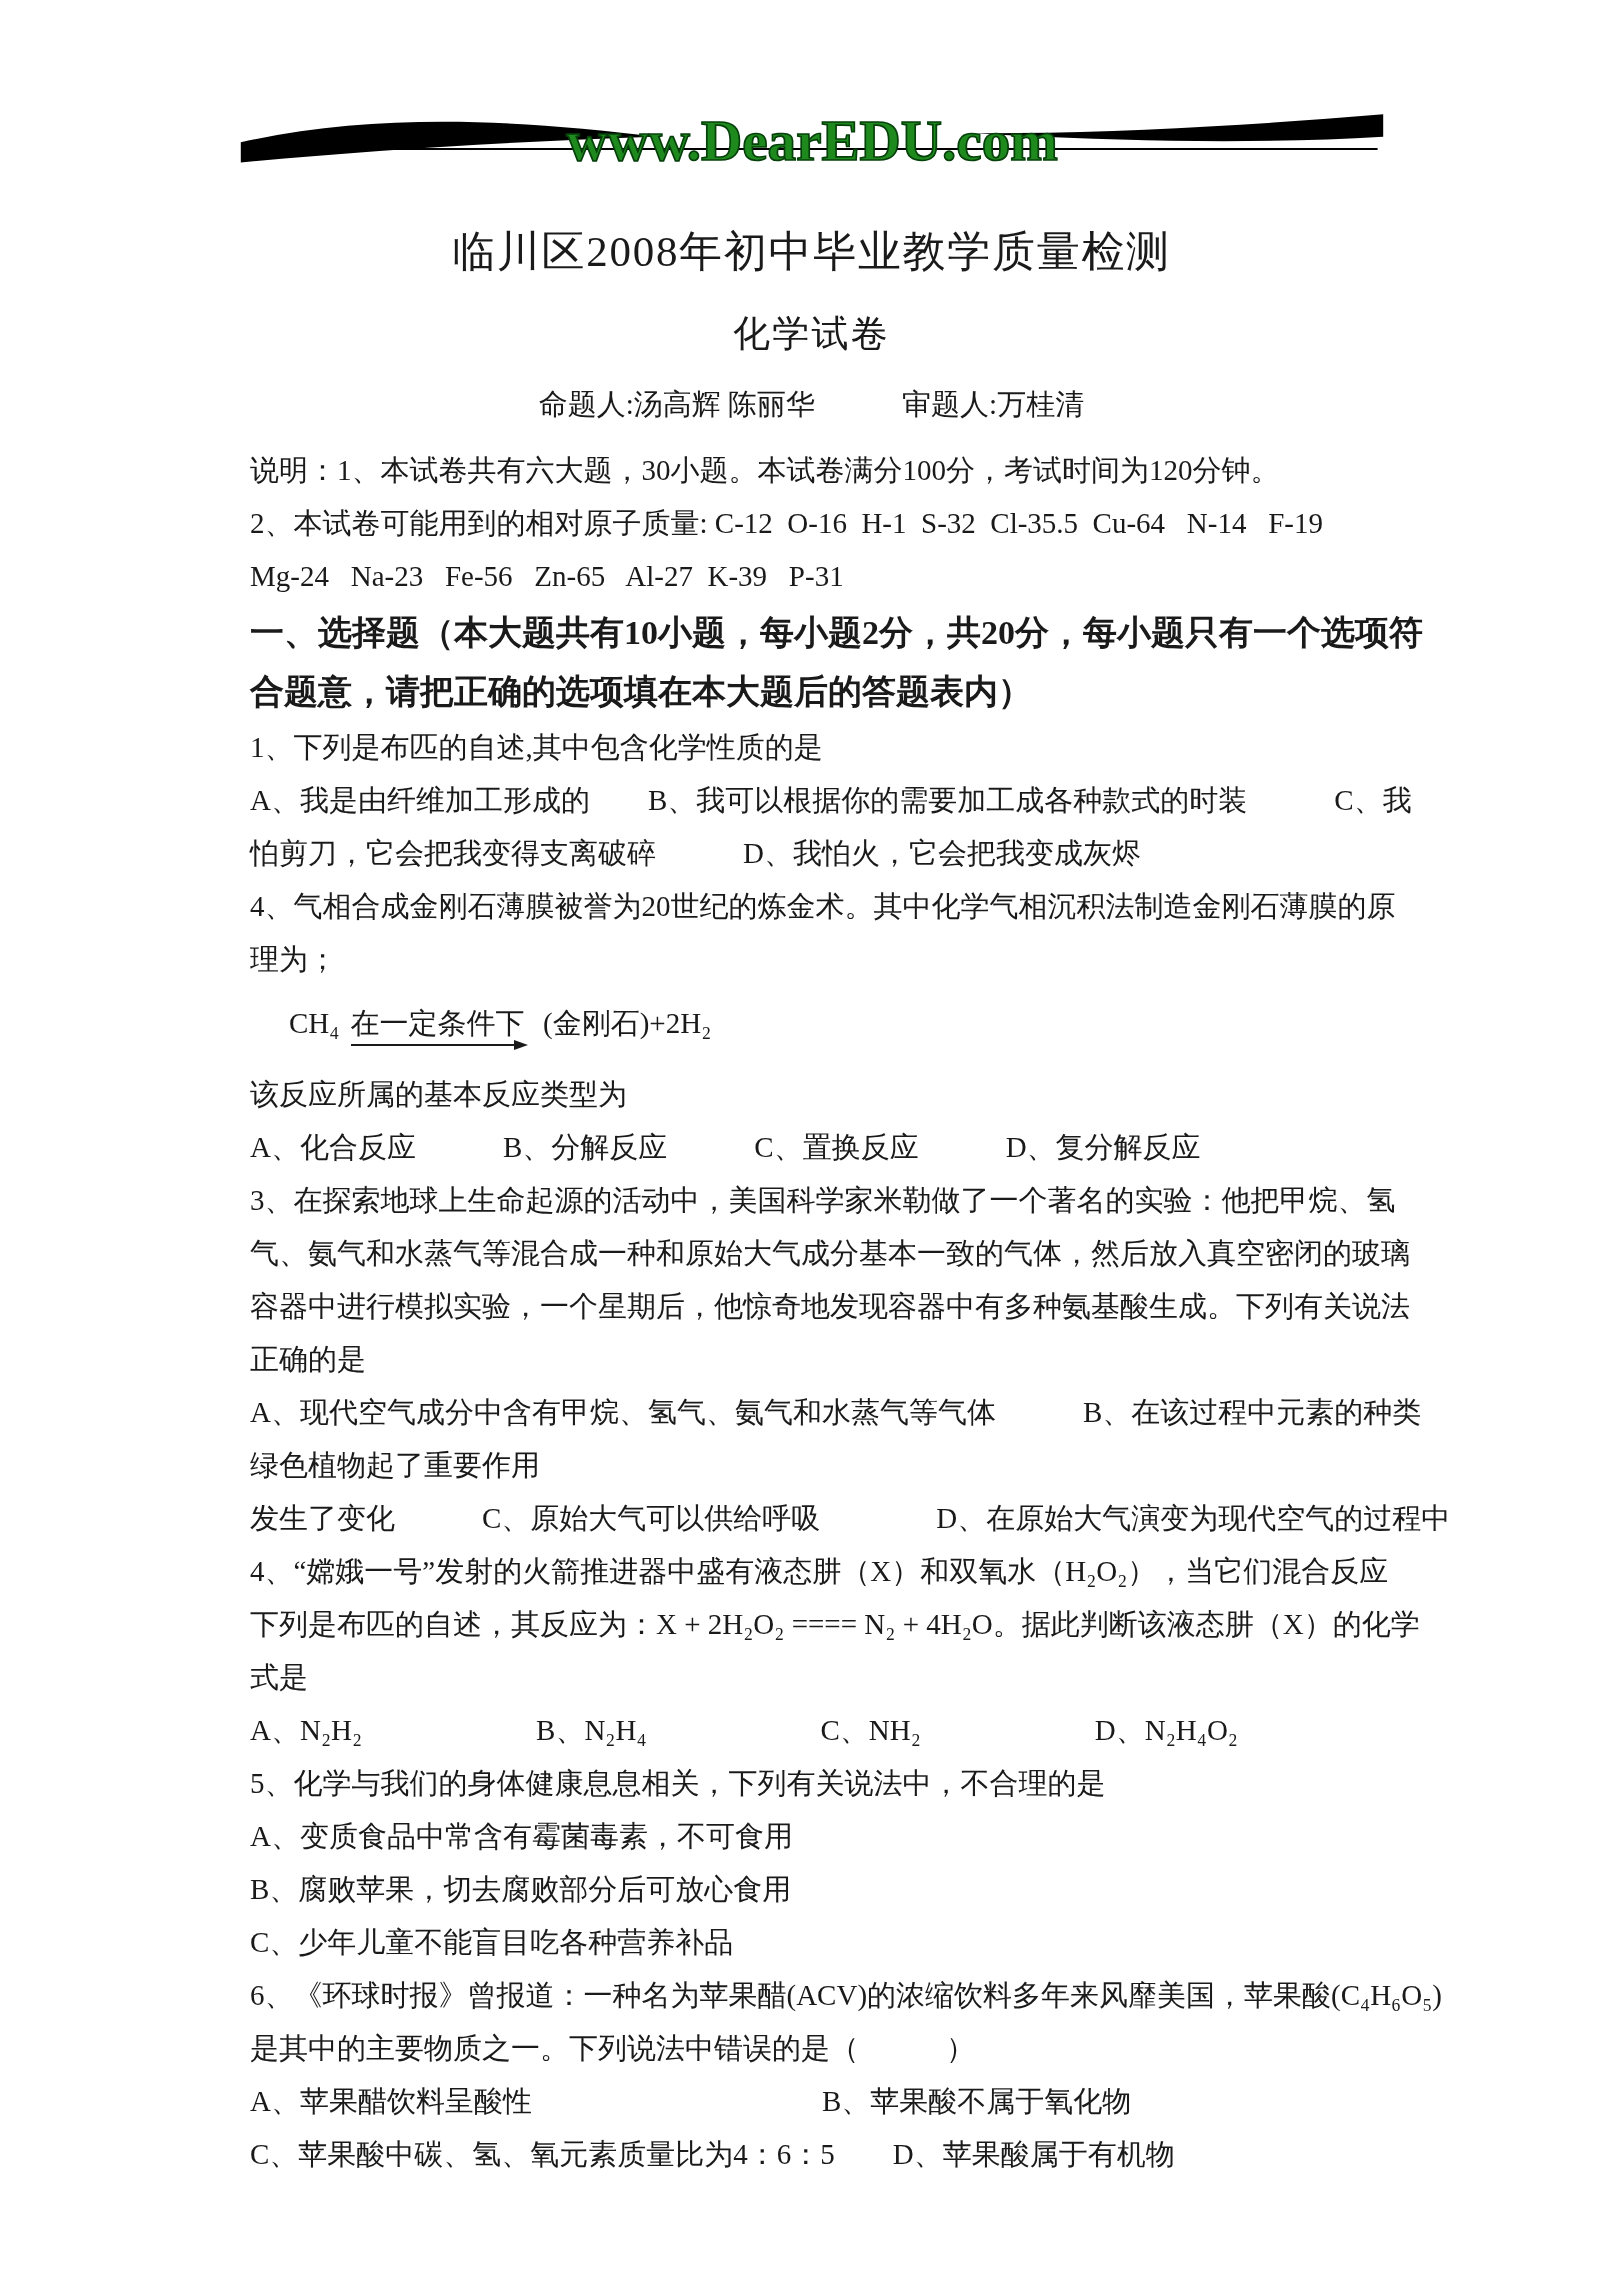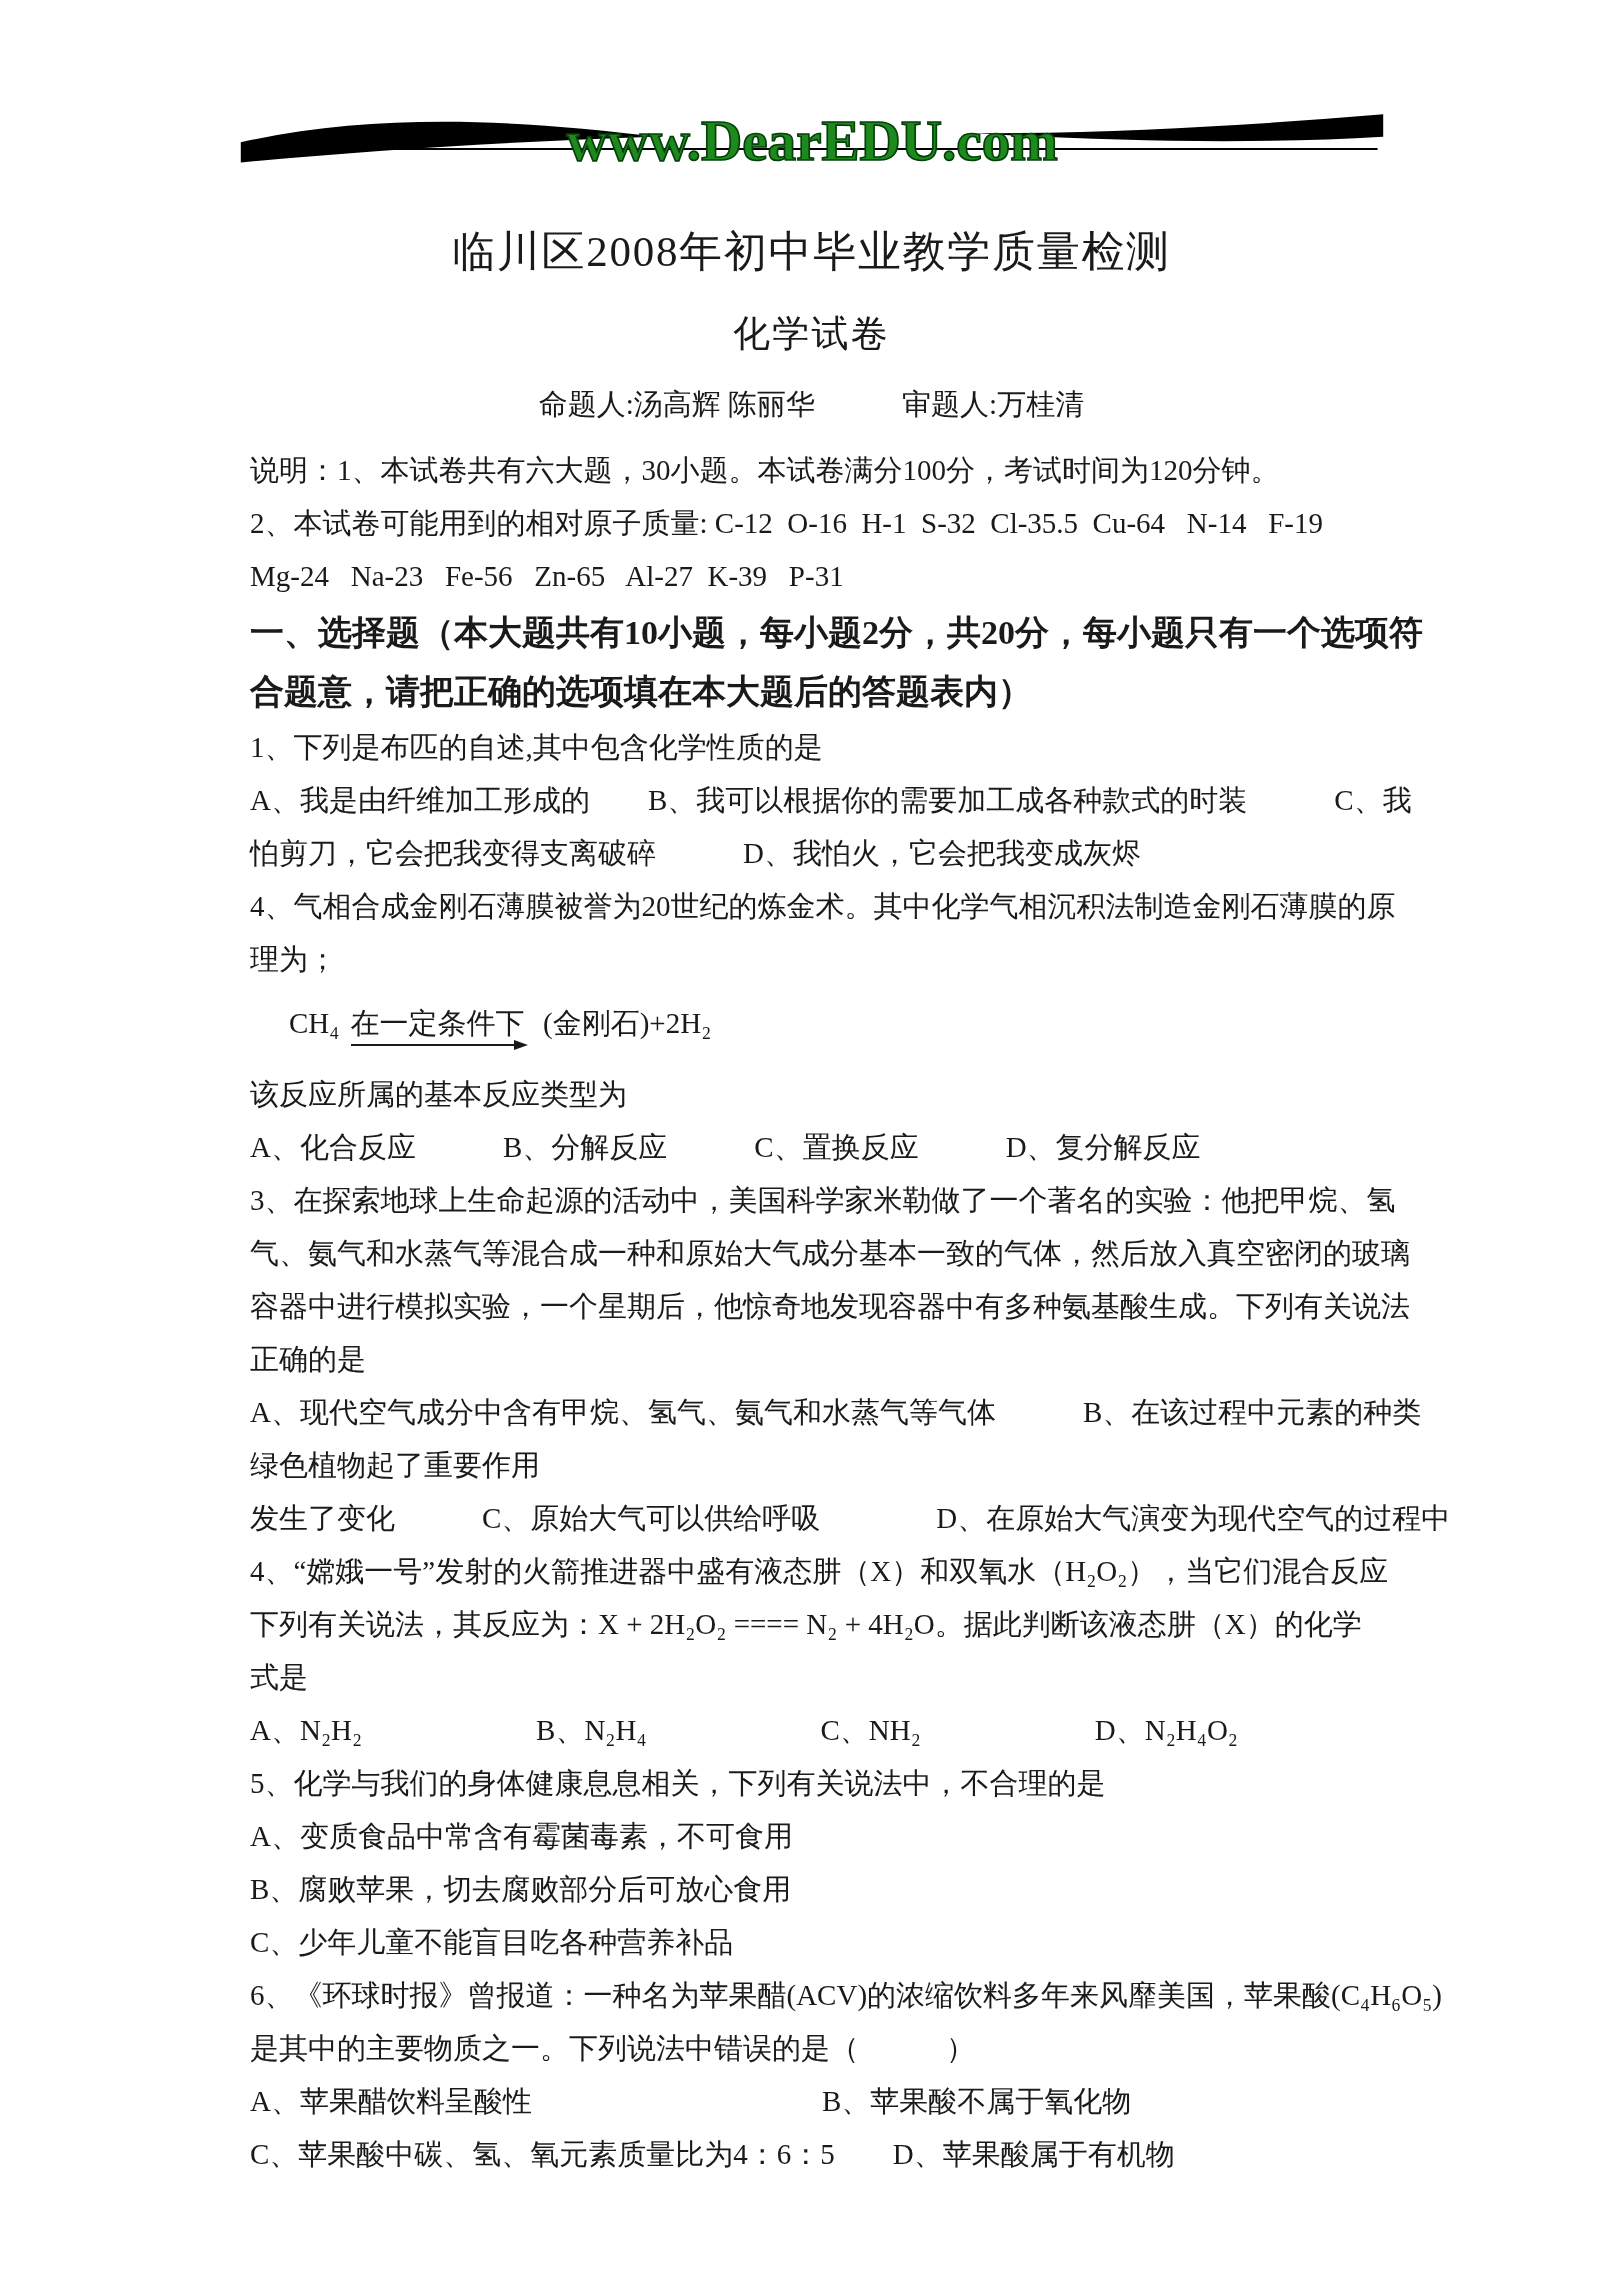--- a/index.html
+++ b/index.html
@@ -89,21 +89,21 @@
       <div class="line normal">该反应所属的基本反应类型为</div>
       <div class="line normal">A、化合反应　　　B、分解反应　　　C、置换反应　　　D、复分解反应</div>
       <div class="line normal">3、在探索地球上生命起源的活动中，美国科学家米勒做了一个著名的实验：他把甲烷、氢</div>
       <div class="line normal">气、氨气和水蒸气等混合成一种和原始大气成分基本一致的气体，然后放入真空密闭的玻璃</div>
       <div class="line normal">容器中进行模拟实验，一个星期后，他惊奇地发现容器中有多种氨基酸生成。下列有关说法</div>
       <div class="line normal">正确的是</div>
       <div class="line normal">A、现代空气成分中含有甲烷、氢气、氨气和水蒸气等气体　　　B、在该过程中元素的种类</div>
       <div class="line normal">绿色植物起了重要作用</div>
       <div class="line normal">发生了变化　　　C、原始大气可以供给呼吸　　　　D、在原始大气演变为现代空气的过程中</div>
       <div class="line normal">4、“嫦娥一号”发射的火箭推进器中盛有液态肼（X）和双氧水（H₂O₂），当它们混合反应</div>
-      <div class="line normal">下列有关说法，其反应为：X + 2H₂O₂ ==== N₂ + 4H₂O。据此判断该液态肼（X）的化学</div>
+      <div class="line normal">下列是布匹的自述，其反应为：X + 2H₂O₂ ==== N₂ + 4H₂O。据此判断该液态肼（X）的化学</div>
       <div class="line normal">式是</div>
       <div class="line normal">A、N₂H₂　　　　　　B、N₂H₄　　　　　　C、NH₂　　　　　　D、N₂H₄O₂</div>
       <div class="line normal">5、化学与我们的身体健康息息相关，下列有关说法中，不合理的是</div>
       <div class="line normal">A、变质食品中常含有霉菌毒素，不可食用</div>
       <div class="line normal">B、腐败苹果，切去腐败部分后可放心食用</div>
       <div class="line normal">C、少年儿童不能盲目吃各种营养补品</div>
       <div class="line normal">6、《环球时报》曾报道：一种名为苹果醋(ACV)的浓缩饮料多年来风靡美国，苹果酸(C₄H₆O₅)</div>
       <div class="line normal">是其中的主要物质之一。下列说法中错误的是（　　　）</div>
       <div class="line normal">A、苹果醋饮料呈酸性　　　　　　　　　　B、苹果酸不属于氧化物</div>
       <div class="line normal">C、苹果酸中碳、氢、氧元素质量比为4：6：5　　D、苹果酸属于有机物</div>

